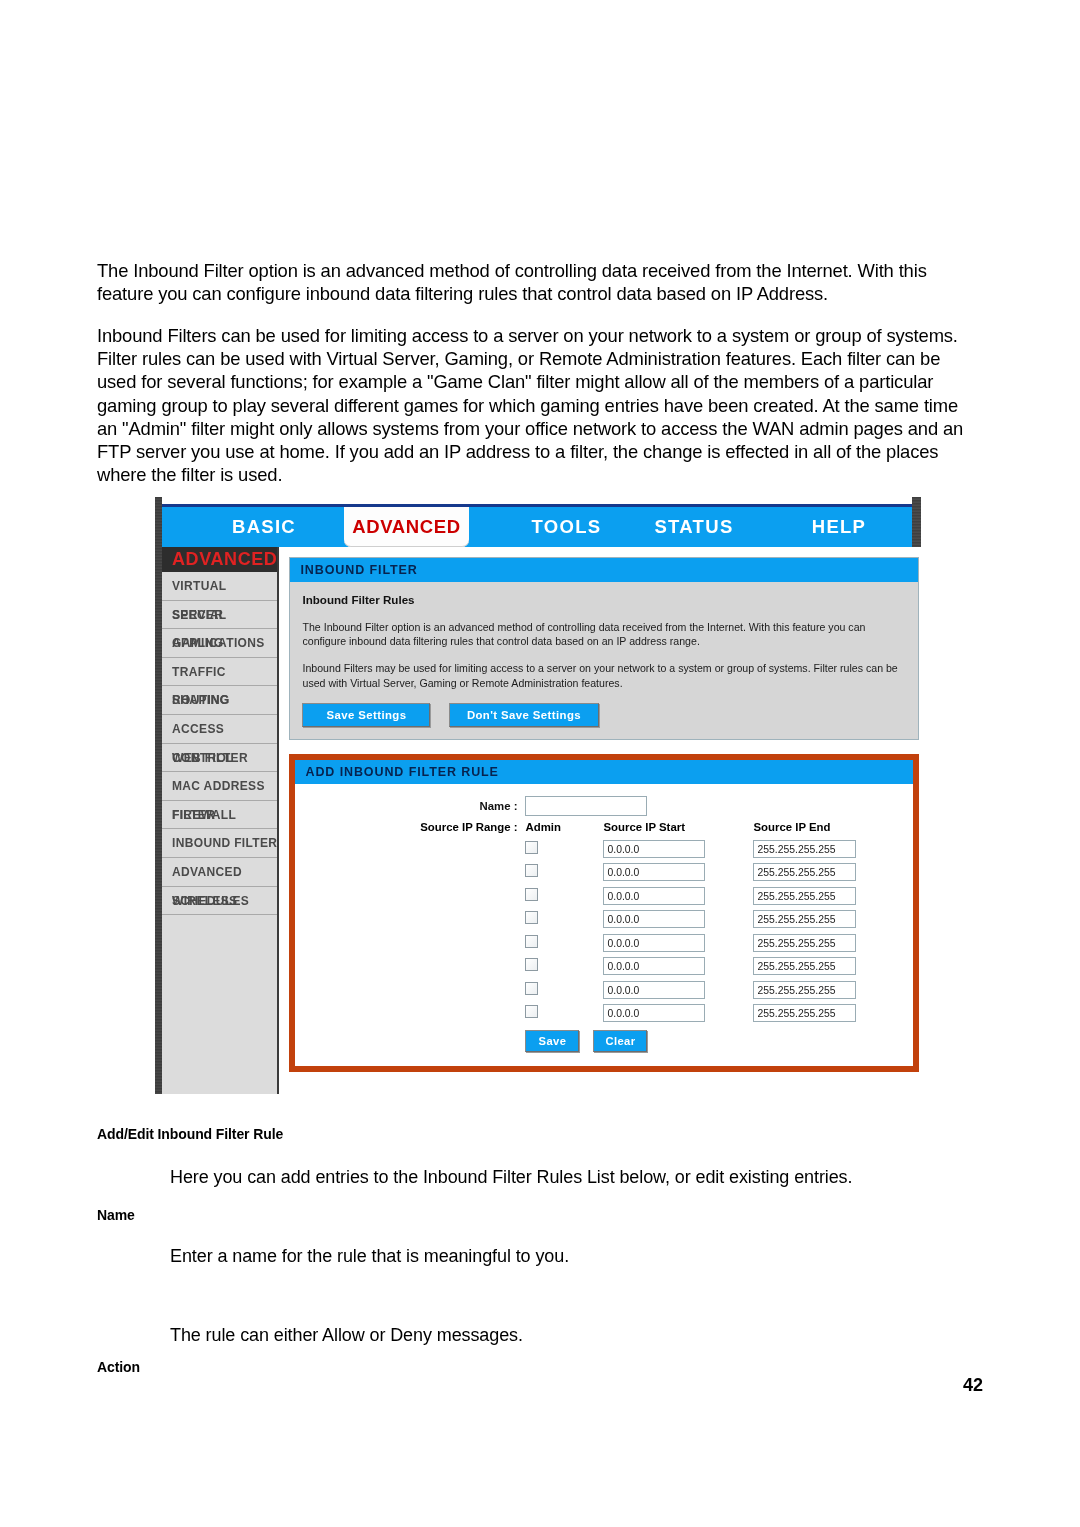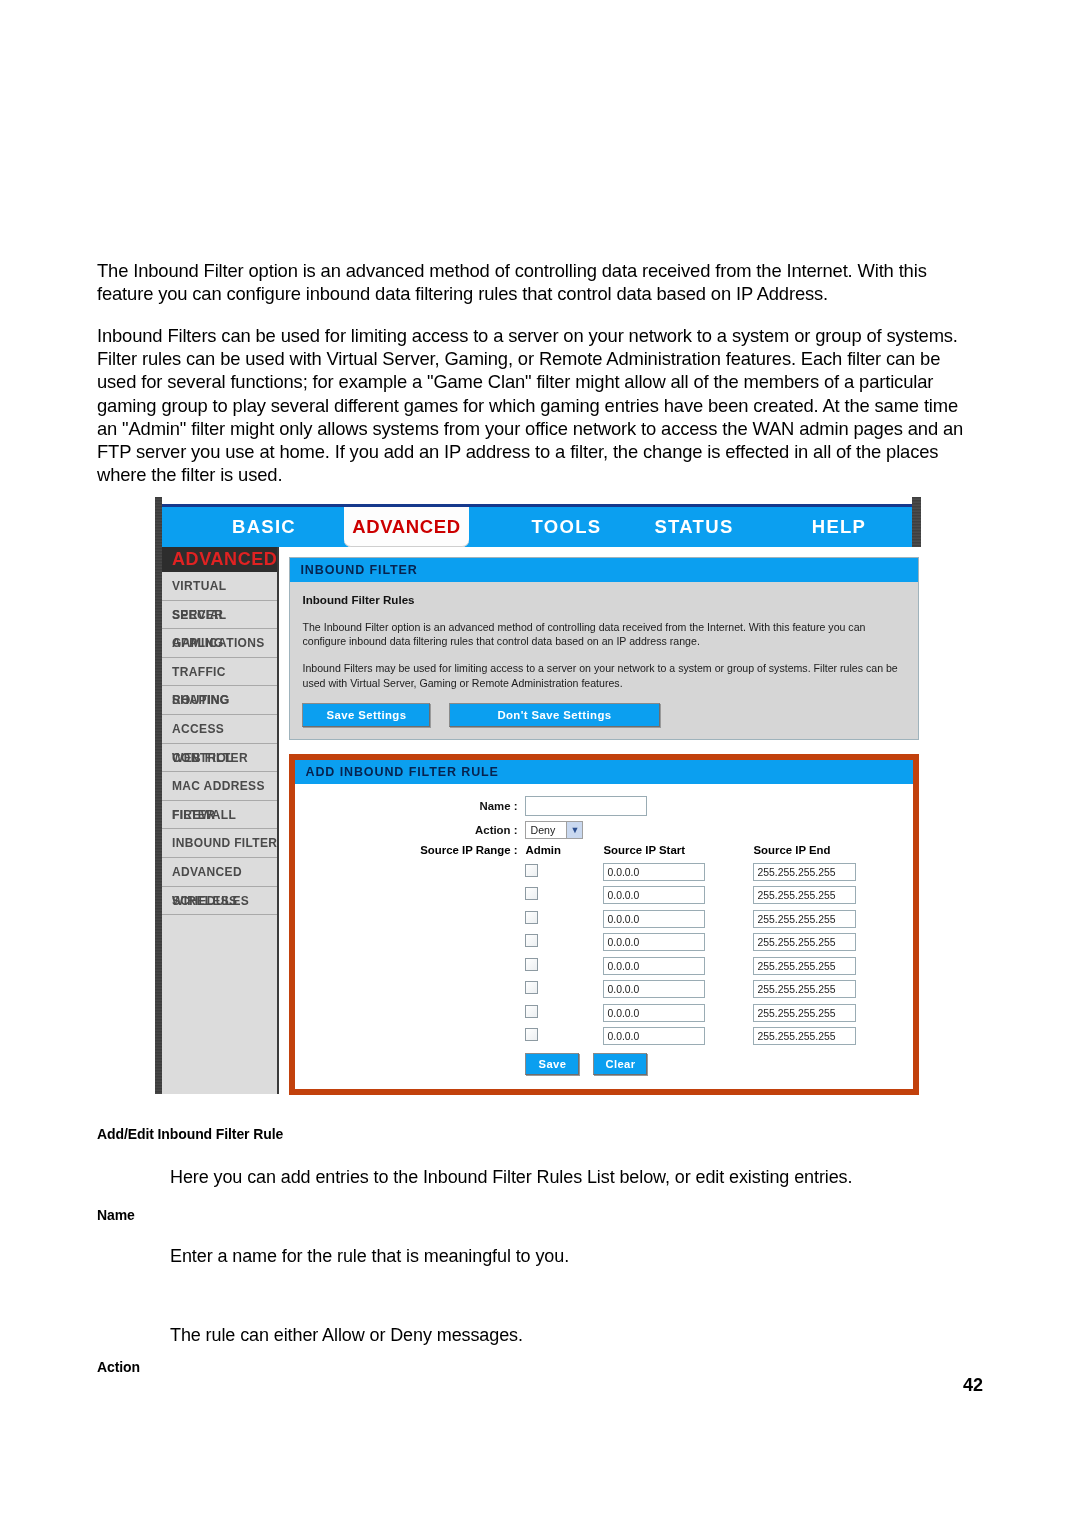--- a/index.html
+++ b/index.html
@@ -202,21 +202,21 @@
     letter-spacing: 0.4px;
     text-align: center;
     padding: 5px 0;
     border: 1px solid #8a8a8a;
     border-right-color: #6d6d6d;
     border-bottom-color: #6d6d6d;
     box-shadow: 1px 1px 0 #9a9a9a;
     margin-right: 14px;
   }
   .btn.save-settings { width: 128px; }
-  .btn.dont-save { width: 211px; }
+  .btn.dont-save { width: 150px; }
 
   
   .panel.add-rule { background: #ffffff; border: 6px solid #c2410c; }
   .panel.add-rule .panel-body { padding: 12px 10px 14px 10px; }
 
   .form-line {
     display: flex; align-items: center;
     margin-bottom: 5px;
   }
   .form-label {
@@ -348,27 +348,20 @@
 
           <div class="panel add-rule">
             <div class="panel-head">ADD INBOUND FILTER RULE</div>
             <div class="panel-body">
 
               <div class="form-line">
                 <div class="form-label">Name :</div>
                 <div class="text-input"></div>
               </div>
 
-              <div class="form-line">
-                <div class="form-label">Action :</div>
-                <div class="select-box">
-                  <span class="val">Deny</span>
-                  <span class="select-arrow">▼</span>
-                </div>
-              </div>
 
               <div class="cols-head">
                 <div class="lbl-range">Source IP Range :</div>
                 <div class="col-enable">Admin</div>
                 <div class="col-start">Source IP Start</div>
                 <div class="col-end">Source IP End</div>
               </div>
 
               <div class="ip-row">
                 <div class="spacer"></div>

